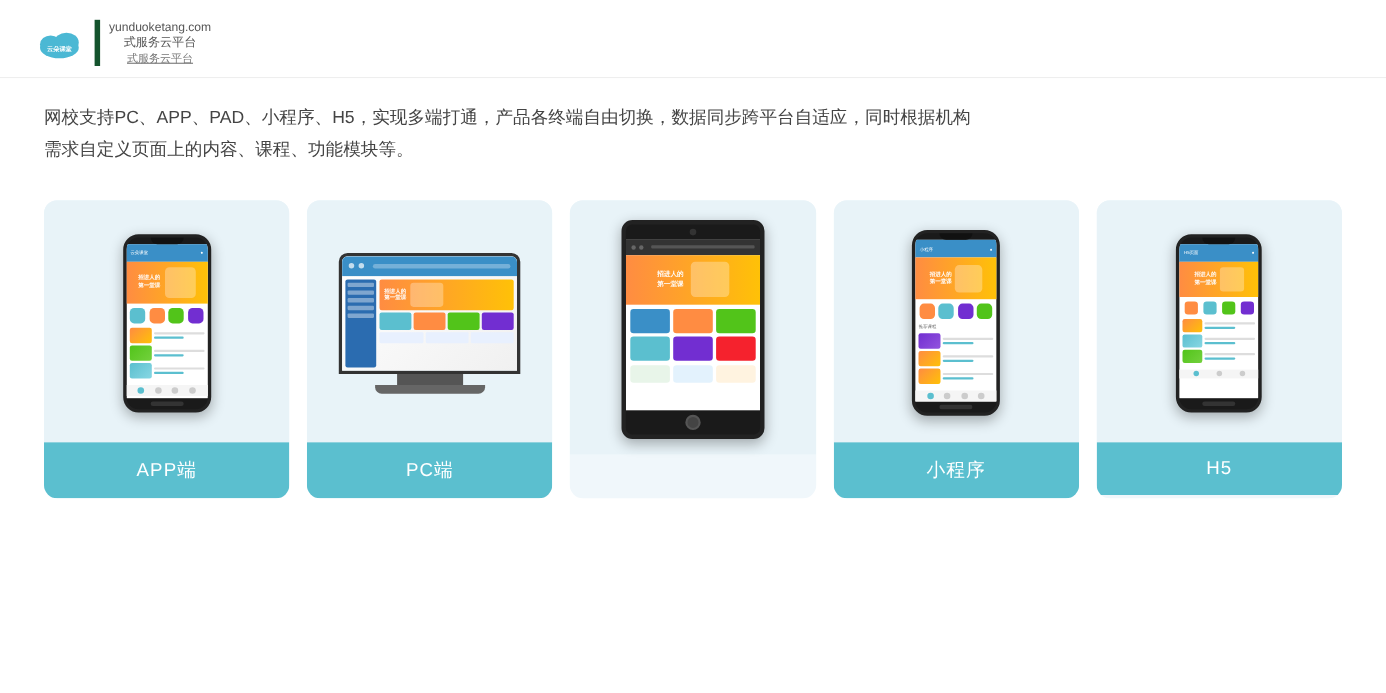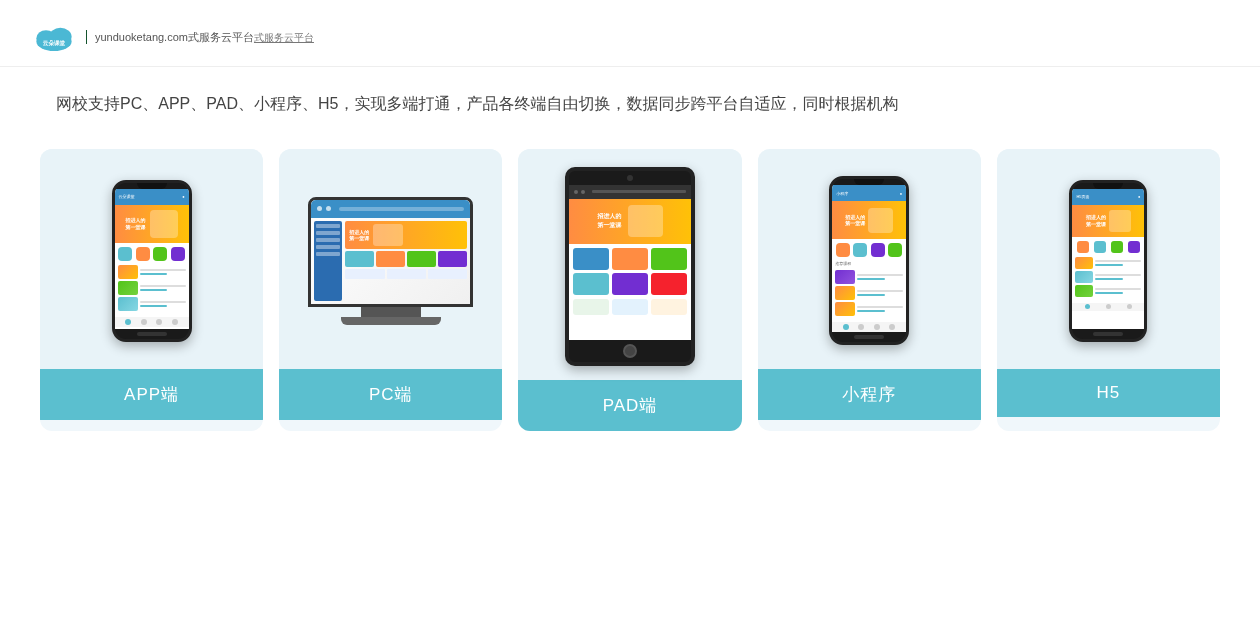--- a/index.html
+++ b/index.html
@@ -62,23 +62,23 @@
       position: relative;
     }
 
     .brand-icon svg {
       width: 100%;
       height: 100%;
     }
 
     .brand-text-block {
       display: flex;
-      flex-direction: row;
-      align-items: flex-end;
-      border-left: 1px solid #14532d;
+      flex-direction: column;
+      align-items: center;
+      border-left: 5px solid #14532d;
       padding-left: 8px;
     }
 
     .brand-name {
       font-size: 11px;
       color: #555;
       line-height: 1.3;
     }
 
     .brand-sub {
@@ -87,21 +87,20 @@
       line-height: 1.3;
       text-decoration: underline;
     }
 
     
     .description {
       padding: 22px 40px 10px 40px;
       font-size: 16px;
       color: #444;
       line-height: 1.85;
-      margin-left: 16px;
     }
 
     
     .cards-section {
       display: flex;
       gap: 16px;
       padding: 20px 40px 20px 40px;
       justify-content: space-between;
     }
 
@@ -446,20 +445,21 @@
       <div class="brand-text-block">
         <span class="brand-name">yunduoketang.com</span>
         <span class="brand-name">式服务云平台</span>
         <span class="brand-sub">式服务云平台</span>
       </div>
     </div>
   </div>
 
   <div class="description">
     <div>网校支持PC、APP、PAD、小程序、H5，实现多端打通，产品各终端自由切换，数据同步跨平台自适应，同时根据机构</div>
+    <div>需求自定义页面上的内容、课程、功能模块等。</div>
   </div>
 
   <div class="cards-section">
 
     <div class="card">
       <div class="card-image-area">
         <div class="phone-mockup">
           <div class="phone-notch"></div>
           <div class="phone-screen">
             <div class="phone-screen-header">
@@ -581,21 +581,20 @@
             </div>
             <div style="display:flex;gap:3px;padding:0 4px 4px;">
               <div style="flex:1;height:16px;background:#e8f5e9;border-radius:3px;"></div>
               <div style="flex:1;height:16px;background:#e3f2fd;border-radius:3px;"></div>
               <div style="flex:1;height:16px;background:#fff3e0;border-radius:3px;"></div>
             </div>
           </div>
           <div class="pad-home-button"></div>
         </div>
       </div>
-      <div class="card-label">PAD端</div>
     </div>
 
     <div class="card">
       <div class="card-image-area">
         <div class="phone-mockup">
           <div class="phone-notch"></div>
           <div class="phone-screen">
             <div class="phone-screen-header">
               <span style="flex:1;">小程序</span>
               <span>●</span>

